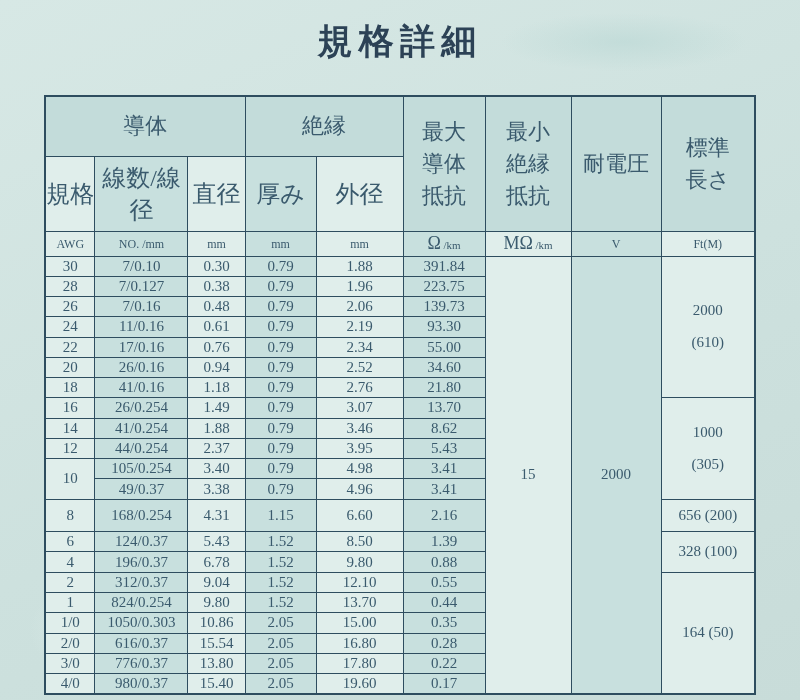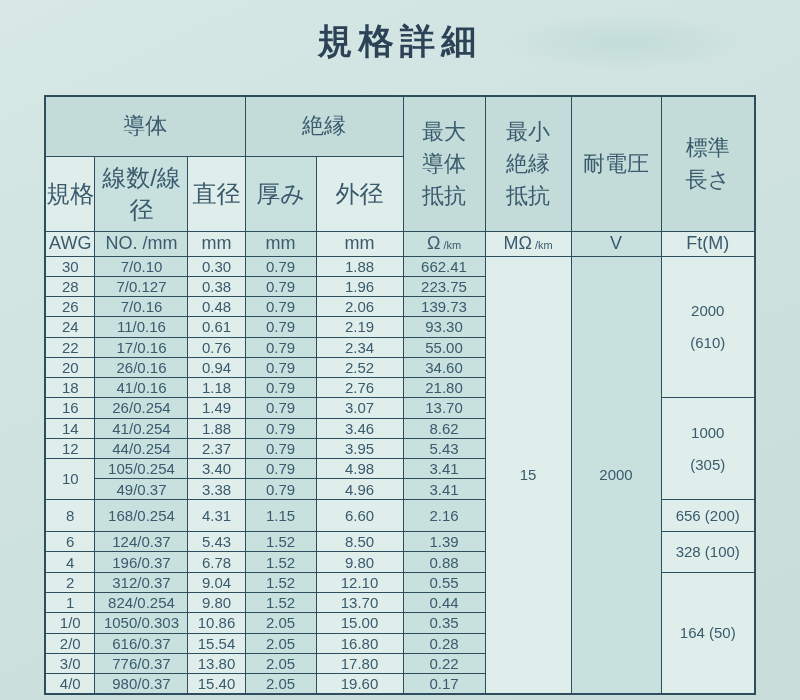--- a/index.html
+++ b/index.html
@@ -28,37 +28,38 @@
     font-weight: 700;
     letter-spacing: 0.18em;
     color: var(--title);
   }
   table {
     margin: 30px auto 0 auto;
     width: 710px;
     border-collapse: collapse;
     table-layout: fixed;
     border: 2px solid var(--border);
+    font-family: Liberation Serif, serif;
   }
   th, td {
     border: 1px solid var(--border);
     text-align: center;
     vertical-align: middle;
     color: var(--text);
     background: var(--cell-light);
     overflow: hidden;
     padding: 0;
     font-weight: 400;
   }
   .med { background: var(--cell-medium); }
   .group-row th { height: 60px; font-size: 22px; background: var(--cell-group); }
   .sub-row th { height: 75px; font-size: 24px; }
   .tall { white-space: pre-line; line-height: 1.45; font-size: 18px; }
   .units-row th { height: 25px; font-size: 14px; }
-  .u-main { font-size: 18px; }
+  .u-main { font-size: 12px; }
   .unit-omega .u-main { font-size: 18px; }
   .u-sub { font-size: 11px; margin-top: 16px; }
   tbody tr { height: 20.28px; }
   tbody td { font-size: 15px; line-height: 1; }
   td.len { white-space: pre-line; line-height: 2.1; }
 </style>
 </head>
 <body>
 
 <div class="wrap">
@@ -109,21 +110,21 @@
         <th><span class="u-main">Ft(M)</span><span class="u-sub"></span></th>
       </tr>
     </thead>
     <tbody>
         <tr>
           <td>30</td>
           <td class="med">7/0.10</td>
           <td>0.30</td>
           <td class="med">0.79</td>
           <td>1.88</td>
-          <td class="med">662.41</td>
+          <td class="med">391.84</td>
           <td rowspan="21">15</td>
           <td class="med" rowspan="21">2000</td>
           <td rowspan="7" class="len">2000
 (610)</td>
         </tr>
         <tr>
           <td>28</td>
           <td class="med">7/0.127</td>
           <td>0.38</td>
           <td class="med">0.79</td>

